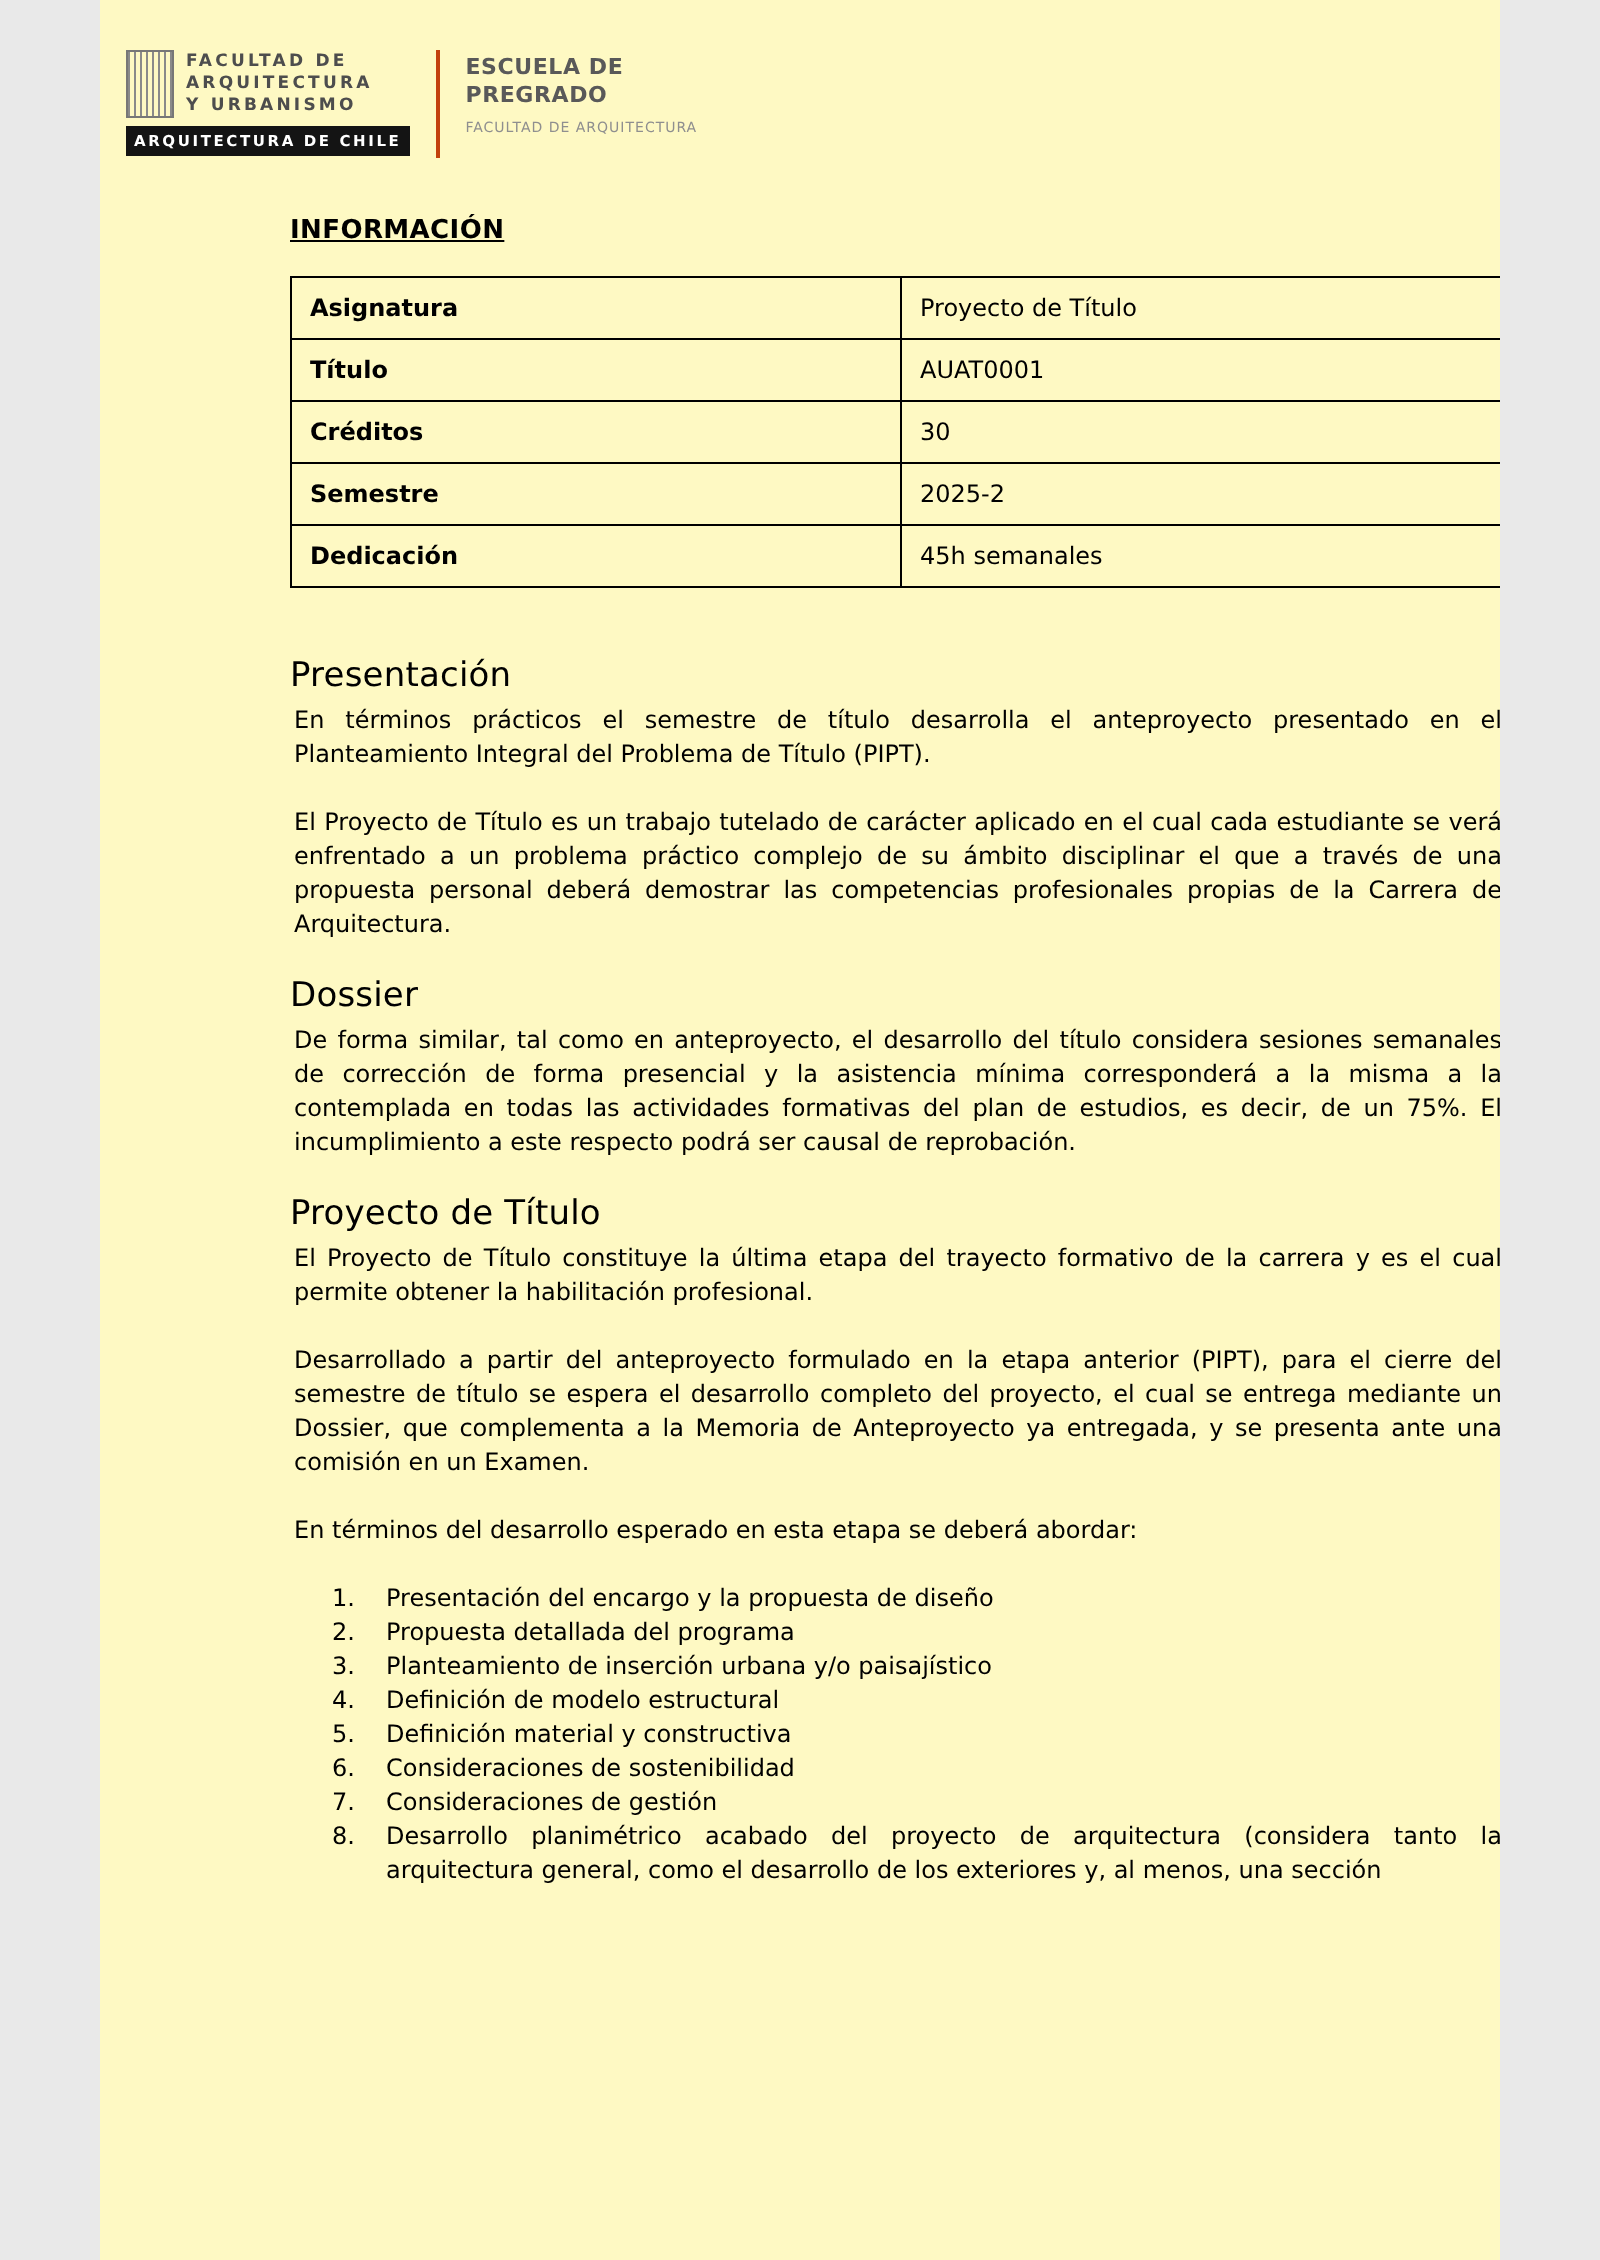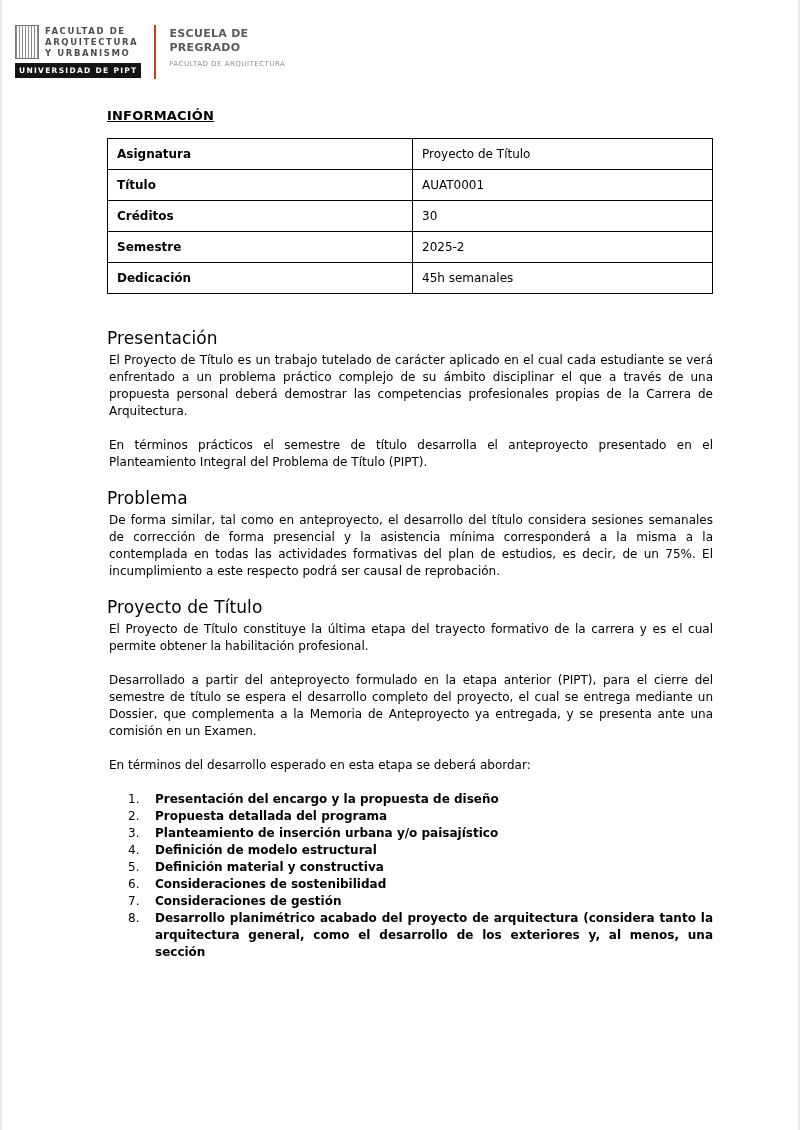--- a/index.html
+++ b/index.html
@@ -1,19 +1,19 @@
 <!DOCTYPE html>
 <html><head>
 <meta charset="utf-8">
 <style>
   * { margin:0; padding:0; box-sizing:border-box; }
   html,body { background:#e9e9e9; }
   body { font-family:"DejaVu Sans","Liberation Sans",sans-serif; }
   .page {
-    position:relative; width:796px; height:1130px; background:#ffffff;
+    position:relative; width:700px; height:1130px; background:#fef9c3;
     margin:0 auto; overflow:hidden; color:#000;
   }
 
   
   .header { position:absolute; top:25px; left:13px; display:flex; align-items:flex-start; }
   .logo-block { display:flex; flex-direction:column; }
   .logo-top { display:flex; align-items:flex-start; }
   .logo-emblem {
     width:24px; height:34px; border:1px solid #777; margin-right:6px;
     background:
@@ -31,56 +31,56 @@
     padding:3px 4px; white-space:nowrap;
   }
   .school-block {
     margin-left:13px; padding-left:13px; border-left:2px solid #c2410c;
     min-height:54px; padding-top:2px;
   }
   .school-line { font-size:11px; font-weight:bold; color:#595959; line-height:14px; letter-spacing:0.3px; }
   .school-sub { font-size:7px; color:#8f8f8f; letter-spacing:0.5px; margin-top:5px; }
 
   
-  .content { position:absolute; top:108px; left:105px; width:606px; }
+  .content { position:absolute; top:108px; left:95px; width:606px; }
   .doc-title { font-size:13px; font-weight:bold; text-decoration:underline; margin-bottom:15px; letter-spacing:0.2px; }
 
   table.info { width:100%; border-collapse:collapse; table-layout:fixed; }
   table.info td {
     border:1.5px solid #000; height:31px; vertical-align:middle;
     padding:0 9px; font-size:12px;
   }
   td.cell-label { font-weight:bold; width:305px; }
 
   .section-heading { font-size:17px; font-weight:normal; margin-top:17px; margin-bottom:4px; letter-spacing:0.1px; }
   .section-heading.first { margin-top:34px; }
   .content p { font-size:12px; line-height:17px; text-align:justify; margin-bottom:17px; padding-left:2px; }
   .content p.intro-line { text-align:left; }
 
   .num-list { margin-top:5px; padding-left:21px; }
   .num-item { display:flex; font-size:12px; line-height:17px; }
   .num-item .li-num { width:27px; flex:none; }
-  .num-item .li-text { flex:1; text-align:justify;font-weight:bold; }
+  .num-item .li-text { flex:1; text-align:justify; }
 </style>
 </head>
 <body>
 
 <div class="page">
 
   <div class="header">
     <div class="logo-block">
       <div class="logo-top">
         <div class="logo-emblem"></div>
         <div class="logo-text">
           <span>FACULTAD DE</span>
           <span>ARQUITECTURA</span>
           <span>Y URBANISMO</span>
         </div>
       </div>
-      <div class="logo-banner">UNIVERSIDAD DE PIPT</div>
+      <div class="logo-banner">ARQUITECTURA DE CHILE</div>
     </div>
     <div class="school-block">
       <div class="school-line">ESCUELA DE</div>
       <div class="school-line">PREGRADO</div>
       <div class="school-sub">FACULTAD DE ARQUITECTURA</div>
     </div>
   </div>
 
   <div class="content">
 
@@ -105,24 +105,24 @@
           <td class="cell-value">2025-2</td>
         </tr>
         <tr>
           <td class="cell-label">Dedicación</td>
           <td class="cell-value">45h semanales</td>
         </tr>
       </tbody>
     </table>
 
     <div class="section-heading first">Presentación</div>
+    <p>En términos prácticos el semestre de título desarrolla el anteproyecto presentado en el Planteamiento Integral del Problema de Título (PIPT).</p>
     <p>El Proyecto de Título es un trabajo tutelado de carácter aplicado en el cual cada estudiante se verá enfrentado a un problema práctico complejo de su ámbito disciplinar el que a través de una propuesta personal deberá demostrar las competencias profesionales propias de la Carrera de Arquitectura.</p>
-    <p>En términos prácticos el semestre de título desarrolla el anteproyecto presentado en el Planteamiento Integral del Problema de Título (PIPT).</p>
 
-    <div class="section-heading">Problema</div>
+    <div class="section-heading">Dossier</div>
     <p>De forma similar, tal como en anteproyecto, el desarrollo del título considera sesiones semanales de corrección de forma presencial y la asistencia mínima corresponderá a la misma a la contemplada en todas las actividades formativas del plan de estudios, es decir, de un 75%. El incumplimiento a este respecto podrá ser causal de reprobación.</p>
 
     <div class="section-heading">Proyecto de Título</div>
     <p>El Proyecto de Título constituye la última etapa del trayecto formativo de la carrera y es el cual permite obtener la habilitación profesional.</p>
     <p>Desarrollado a partir del anteproyecto formulado en la etapa anterior (PIPT), para el cierre del semestre de título se espera el desarrollo completo del proyecto, el cual se entrega mediante un Dossier, que complementa a la Memoria de Anteproyecto ya entregada, y se presenta ante una comisión en un Examen.</p>
     <p class="intro-line">En términos del desarrollo esperado en esta etapa se deberá abordar:</p>
 
     <div class="num-list">
       <div class="num-item">
         <span class="li-num">1.</span>

